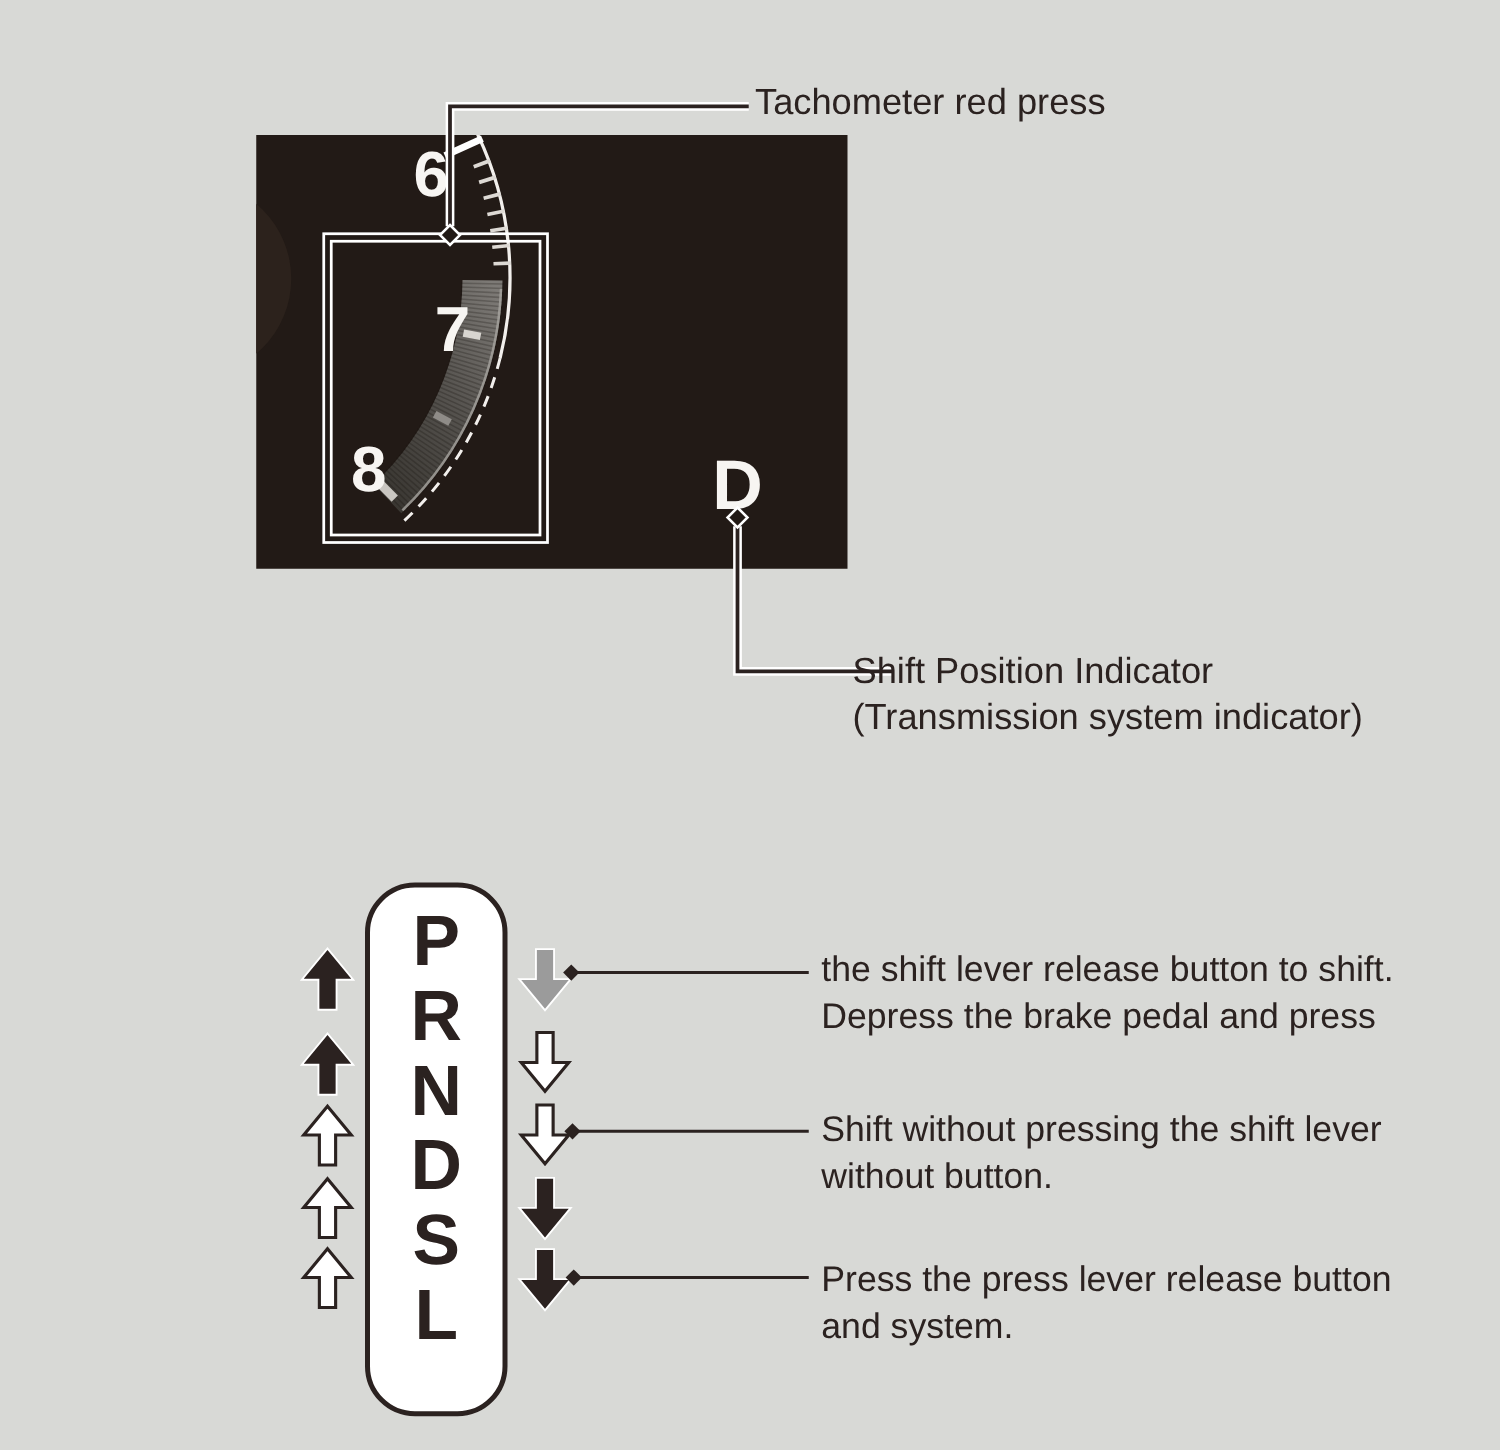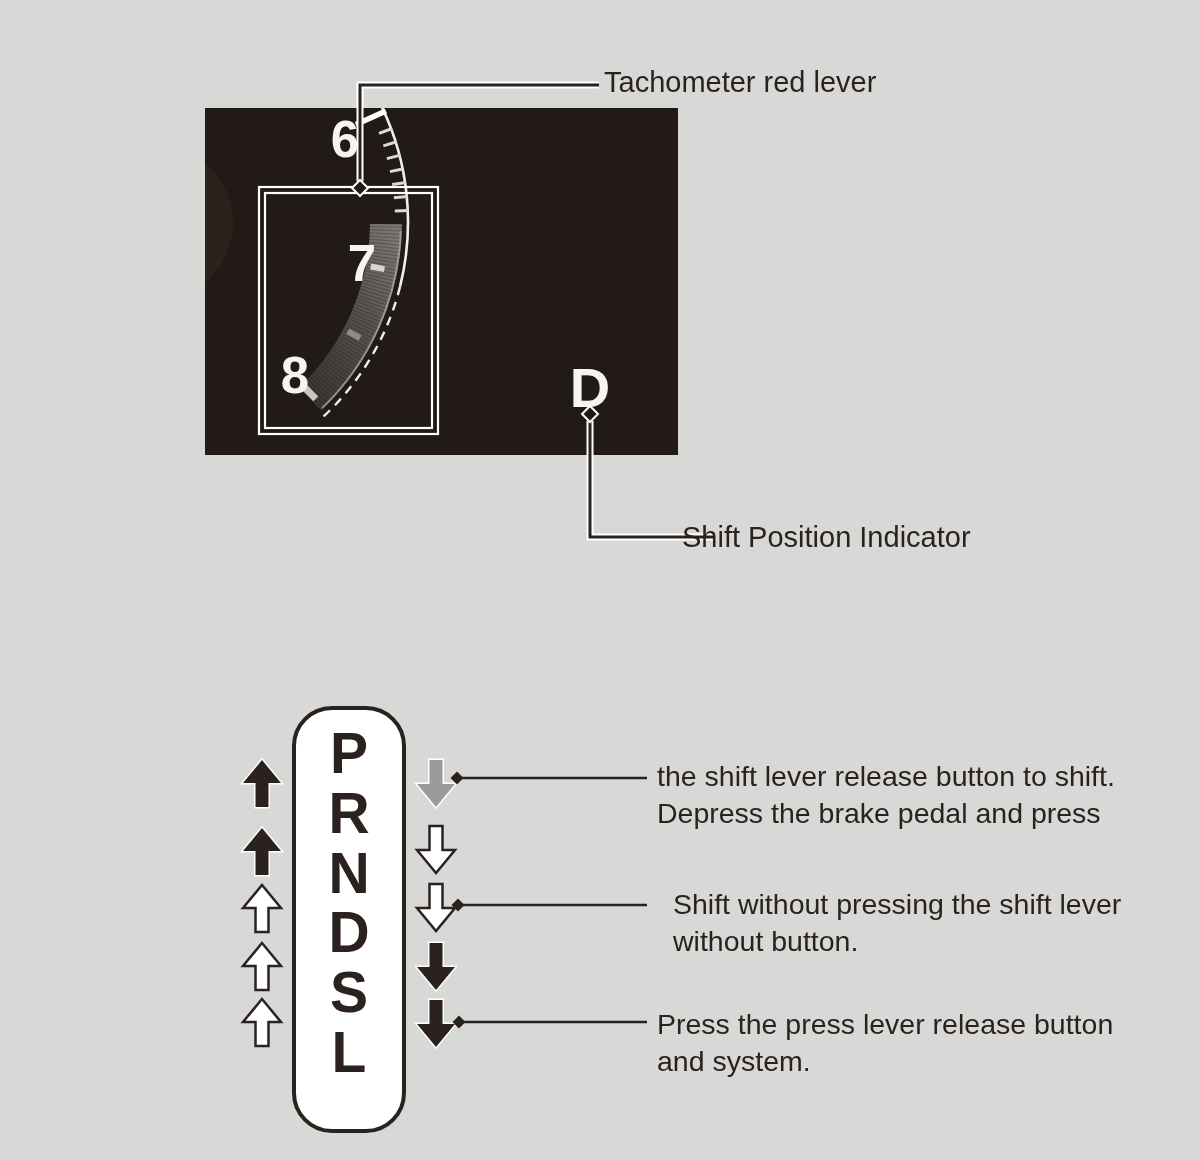--- a/index.html
+++ b/index.html
@@ -20,21 +20,21 @@
   .overlay{left:0;top:0;width:1200px;height:1160px;pointer-events:none;}
   
   .label{
     font-size:29px;line-height:37px;letter-spacing:0;
     white-space:nowrap;
   }
   .tach-label{left:604px;top:64px;}
   .shiftpos-label{left:682px;top:519px;}
   .ann{left:657px;font-size:28.5px;line-height:37px;white-space:nowrap;}
   .ann1{top:758px;}
-  .ann2{top:886px;margin-left:16px;}
+  .ann2{top:886px;}
   .ann3{top:1006px;}
   
   .lozenge{
     left:292px;top:706px;width:106px;height:405px;
     background:#ffffff;border:4.5px solid #2b2220;border-radius:40px;
     display:flex;flex-direction:column;align-items:center;
     padding-top:14px;
   }
   .lozenge .pos{
     font-size:57px;font-weight:bold;line-height:59.8px;
@@ -128,24 +128,25 @@
   <g stroke="#2b2220" stroke-width="2.5">
     <line x1="461" y1="778" x2="647" y2="778"></line>
     <line x1="462" y1="905" x2="647" y2="905"></line>
     <line x1="463" y1="1022" x2="647" y2="1022"></line>
   </g>
   <polygon points="457,771.5 463.5,778 457,784.5 450.5,778" fill="#2b2220"></polygon>
   <polygon points="458,898.5 464.5,905 458,911.5 451.5,905" fill="#2b2220"></polygon>
   <polygon points="459,1015.5 465.5,1022 459,1028.5 452.5,1022" fill="#2b2220"></polygon>
 </svg>
 
-<div class="abs label tach-label">Tachometer red lever</div>
+<div class="abs label tach-label">Tachometer red press</div>
 
 <div class="abs label shiftpos-label">
   <div>Shift Position Indicator</div>
+  <div>(Transmission system indicator)</div>
 </div>
 
 <div class="abs lozenge">
   <div class="pos">P</div>
   <div class="pos">R</div>
   <div class="pos">N</div>
   <div class="pos">D</div>
   <div class="pos">S</div>
   <div class="pos">L</div>
 </div>

